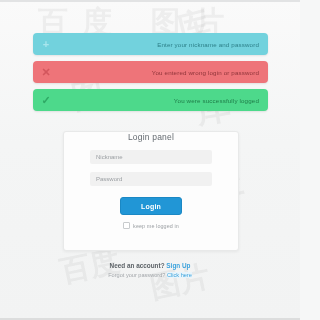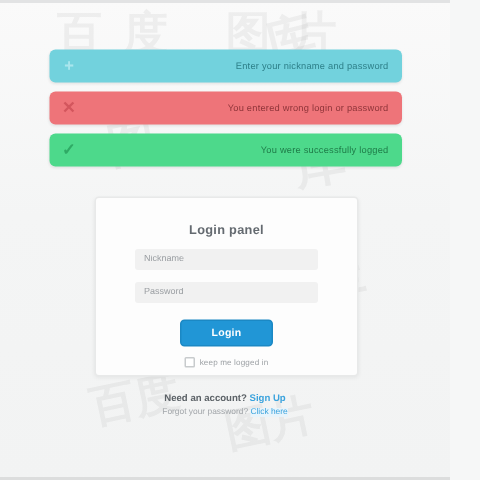--- a/index.html
+++ b/index.html
@@ -102,23 +102,23 @@
     height: 120px;
     background: #fdfdfd;
     border: 1px solid #e8e9e9;
     border-radius: 3px;
     box-shadow: 0 1px 3px rgba(0, 0, 0, 0.06);
     box-sizing: border-box;
   }
   .panel-title {
     text-align: center;
     font-size: 8.5px;
-    font-weight: bold;
+    font-weight: normal;
     color: #646a70;
-    margin-top: 16px;
+    margin-top: 0;
     letter-spacing: 0.2px;
   }
   .field {
     margin: 8px auto 0;
     width: 122px;
     height: 14px;
     background: #f1f1f1;
     border: none;
     border-radius: 2px;
     display: block;

